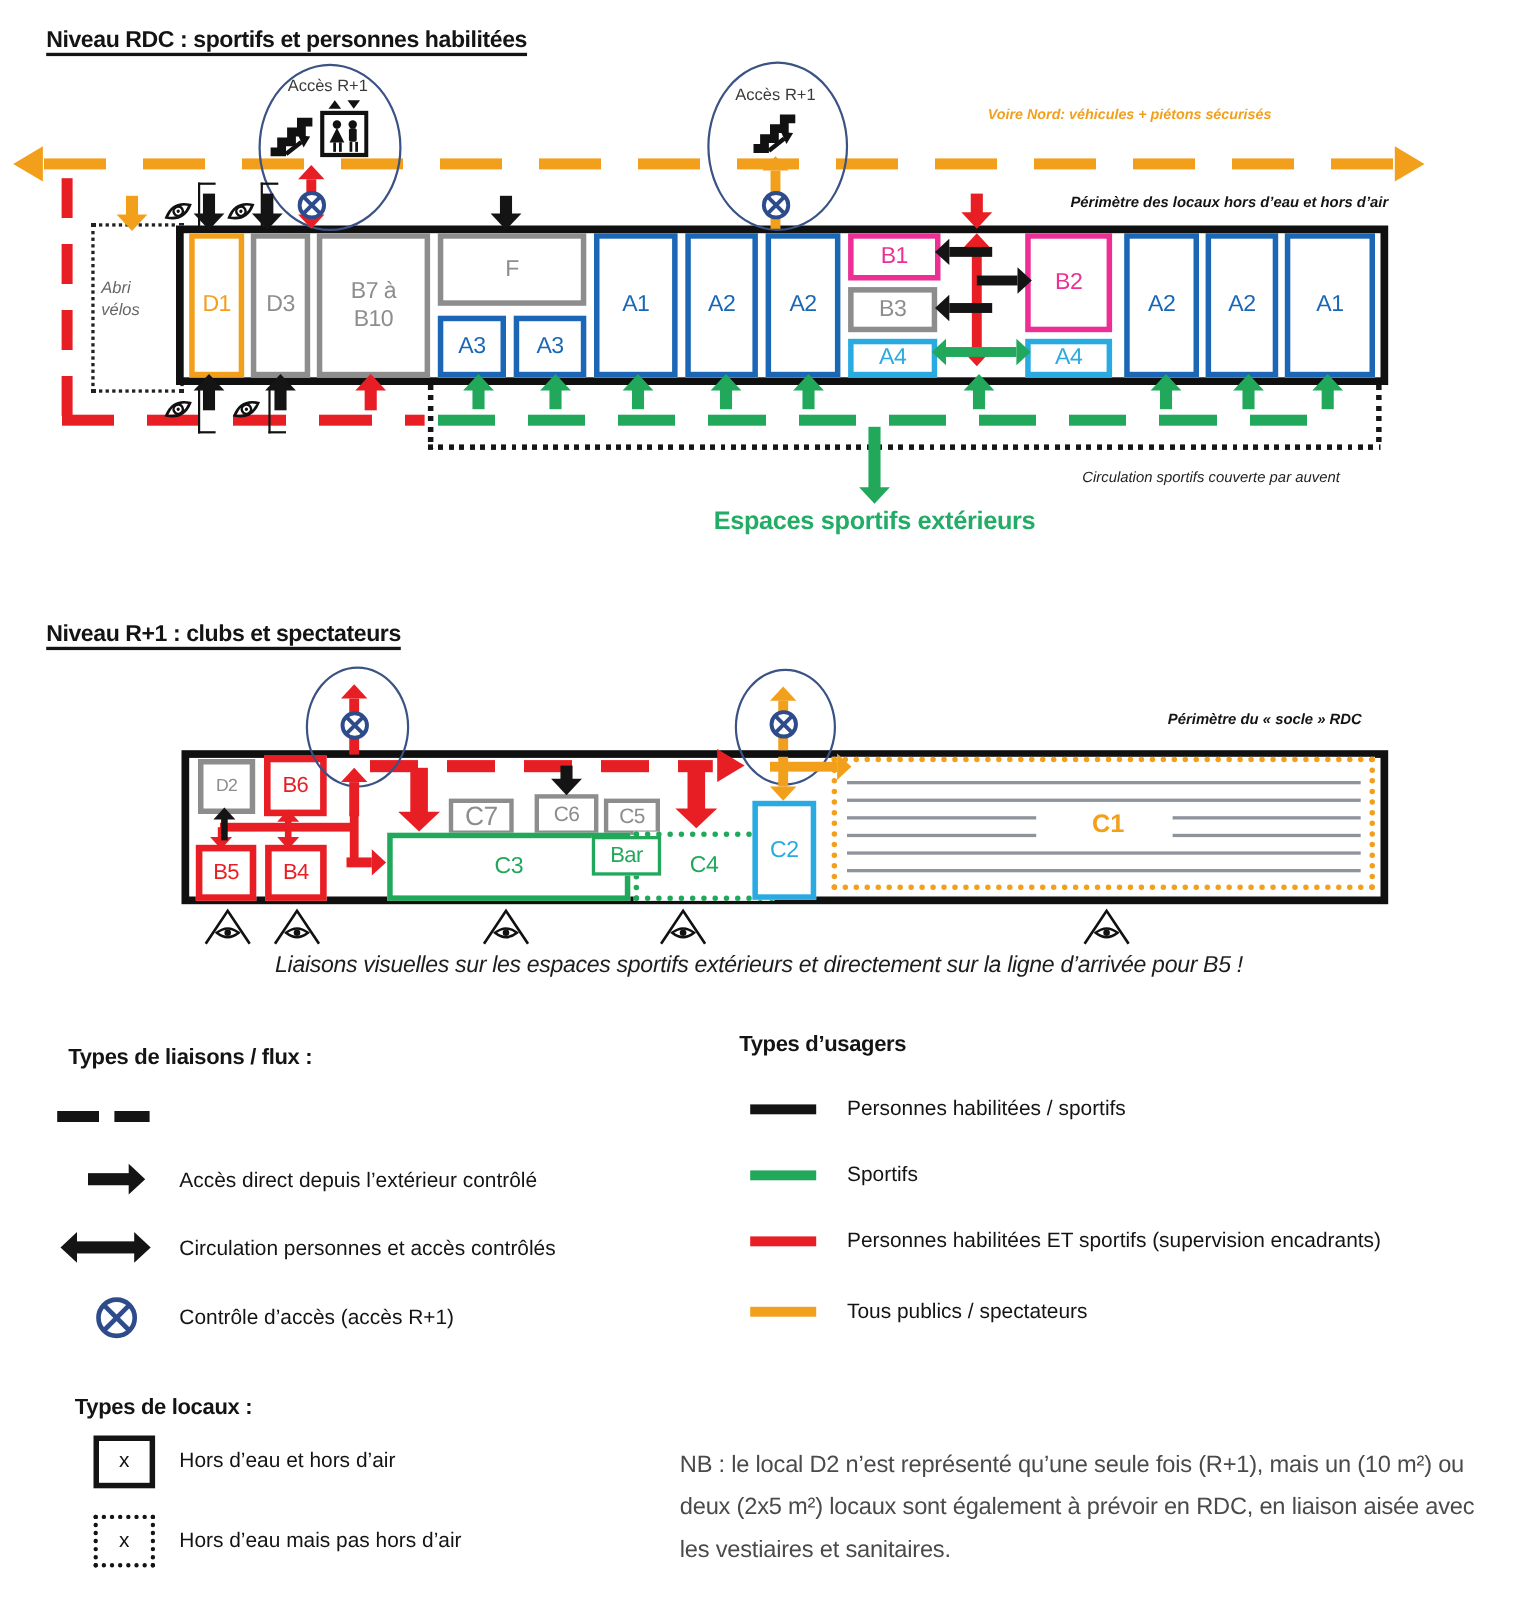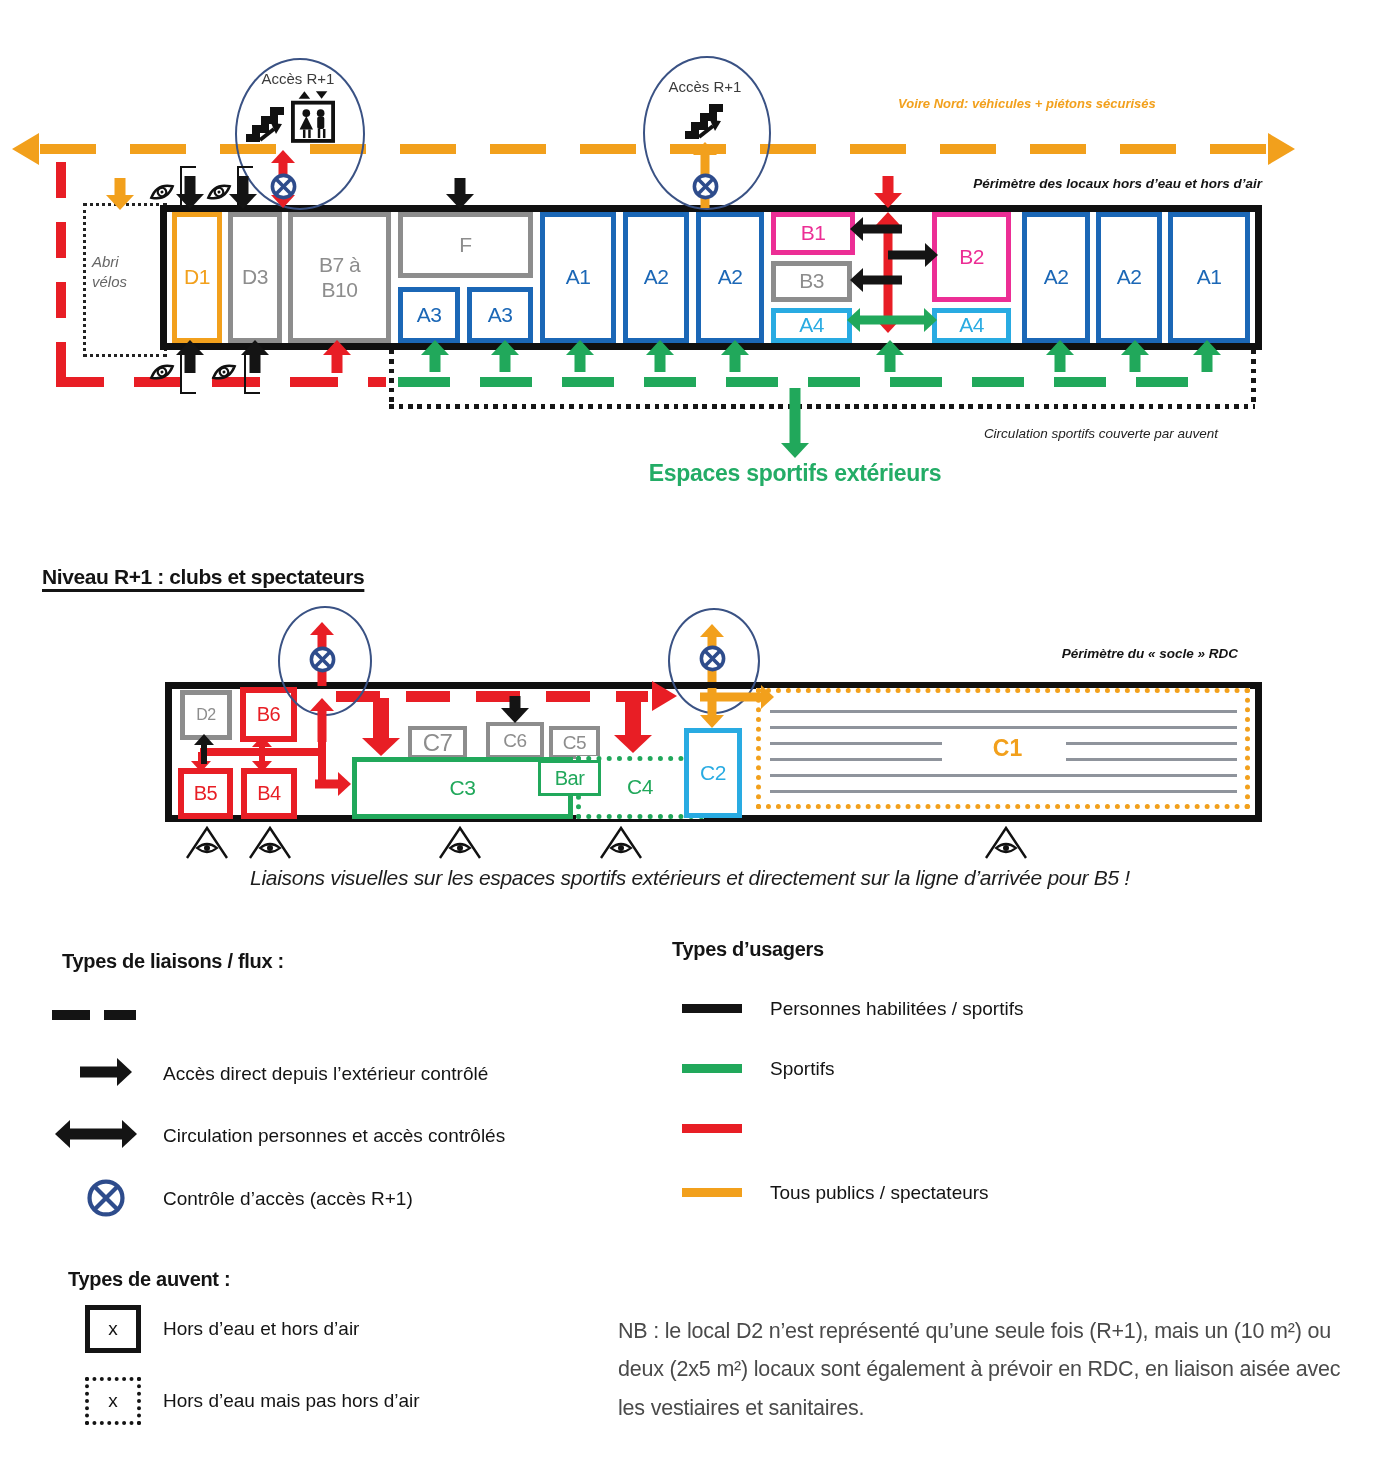--- a/index.html
+++ b/index.html
@@ -73,20 +73,21 @@
   .leg-dash{position:absolute;height:10px;background:#141414}
   .leg-box{position:absolute;display:flex;align-items:center;justify-content:center;font-size:19px;background:#fff}
   .trib{position:absolute;height:3px;background:#8f949c;z-index:2}
   .redline{position:absolute;background:var(--red);z-index:5}
 </style>
 </head>
 <body>
 
 <div id="canvas">
 
+  <div class="ttl" style="left:42px;top:25px">Niveau RDC : sportifs et personnes habilitées</div>
 
   <div class="dash-h" style="left:40px;top:144px;width:1228px;height:10px;color:var(--orange);background:repeating-linear-gradient(90deg,currentColor 0 56px,transparent 56px 90px)"></div>
   <div class="tri-l" style="left:12px;top:133px;color:var(--orange)"></div>
   <div class="tri-r" style="left:1268px;top:133px;color:var(--orange)"></div>
   <div class="lbl it bd" style="left:898px;top:96px;width:360px;font-size:13px;color:var(--orange)">Voire Nord: véhicules + piétons sécurisés</div>
 
   <div class="ellipse" style="left:235px;top:58px;width:126px;height:148px"></div>
   <div class="lbl" style="left:250px;top:70px;width:96px;text-align:center;font-size:15px;color:#3b3b3b">Accès R+1</div>
   <span class="eye" style="left:244px;top:103px">
     <svg width="44" height="40" viewBox="0 0 44 40">
@@ -484,24 +485,25 @@
       </svg>
   </span>
   <div class="lbl" style="left:163px;top:1188px;font-size:19px">Contrôle d’accès (accès R+1)</div>
 
   <div class="lbl bd" style="left:672px;top:938px;font-size:20px;letter-spacing:-0.3px">Types d’usagers</div>
   <div class="leg-line" style="left:682px;top:1004px;width:60px;background:#141414"></div>
   <div class="lbl" style="left:770px;top:998px;font-size:19px">Personnes habilitées / sportifs</div>
   <div class="leg-line" style="left:682px;top:1064px;width:60px;background:var(--green)"></div>
   <div class="lbl" style="left:770px;top:1058px;font-size:19px">Sportifs</div>
   <div class="leg-line" style="left:682px;top:1124px;width:60px;background:var(--red)"></div>
+  <div class="lbl" style="left:770px;top:1118px;font-size:19px">Personnes habilitées ET sportifs (supervision encadrants)</div>
   <div class="leg-line" style="left:682px;top:1188px;width:60px;background:var(--orange)"></div>
   <div class="lbl" style="left:770px;top:1182px;font-size:19px">Tous publics / spectateurs</div>
 
-  <div class="lbl bd" style="left:68px;top:1268px;font-size:20px;letter-spacing:-0.3px">Types de auvent :</div>
+  <div class="lbl bd" style="left:68px;top:1268px;font-size:20px;letter-spacing:-0.3px">Types de locaux :</div>
   <div class="leg-box" style="left:85px;top:1305px;width:46px;height:38px;border:5px solid #141414">x</div>
   <div class="lbl" style="left:163px;top:1318px;font-size:19px">Hors d’eau et hors d’air</div>
   <div class="leg-box" style="left:85px;top:1377px;width:48px;height:40px;border:4px dotted #141414">x</div>
   <div class="lbl" style="left:163px;top:1390px;font-size:19px">Hors d’eau mais pas hors d’air</div>
 
   <div class="abs" style="left:618px;top:1312px;width:752px;font-size:21.5px;color:#4a4a4a;line-height:1.78;letter-spacing:-0.2px">NB : le local D2 n’est représenté qu’une seule fois (R+1), mais un (10 m²) ou deux (2x5 m²) locaux sont également à prévoir en RDC, en liaison aisée avec les vestiaires et sanitaires.</div>
 
 </div>
 
 </body></html>

